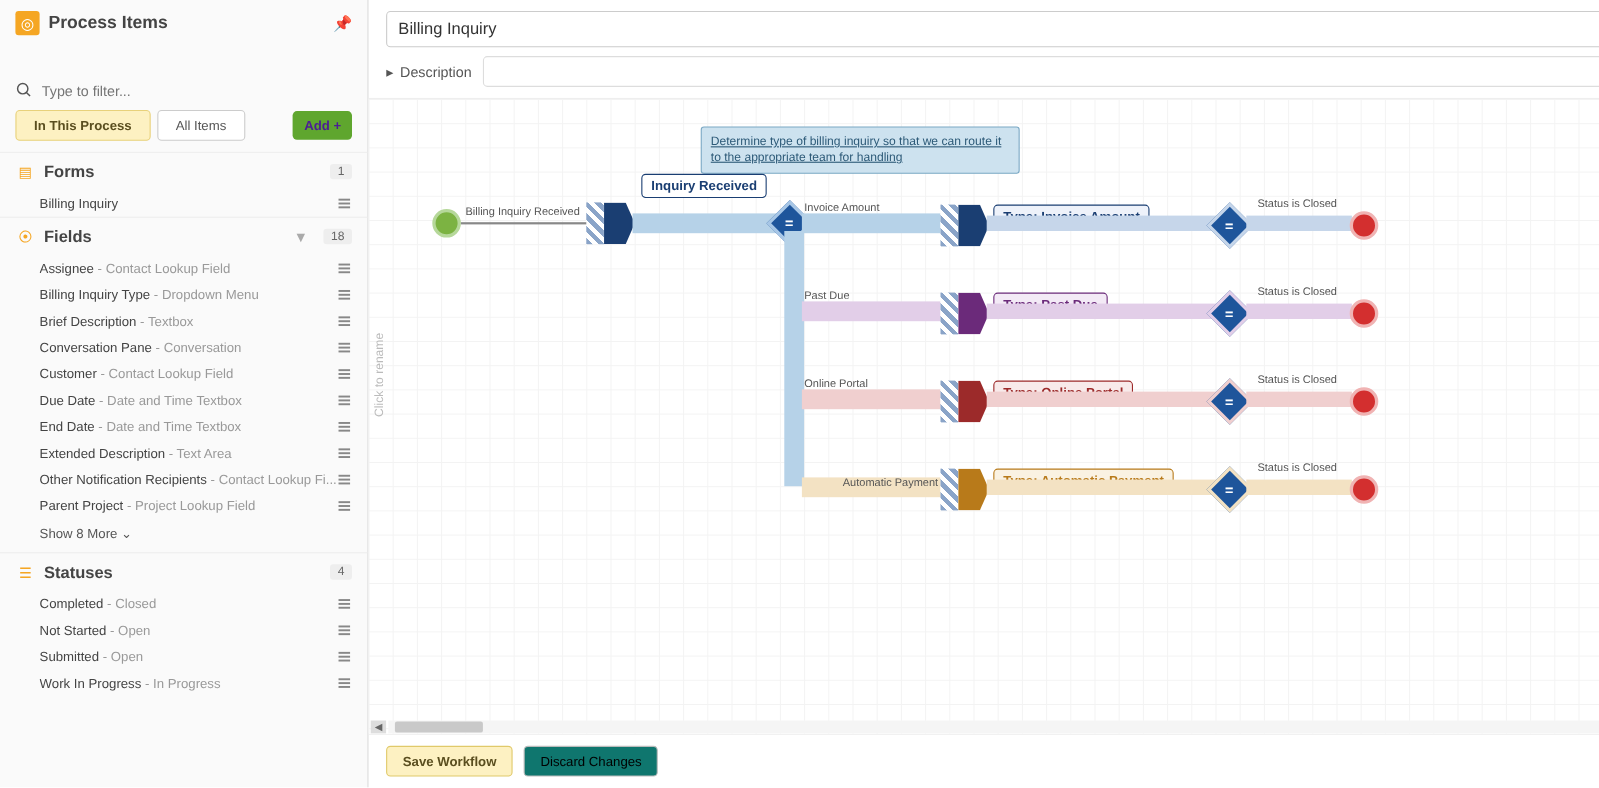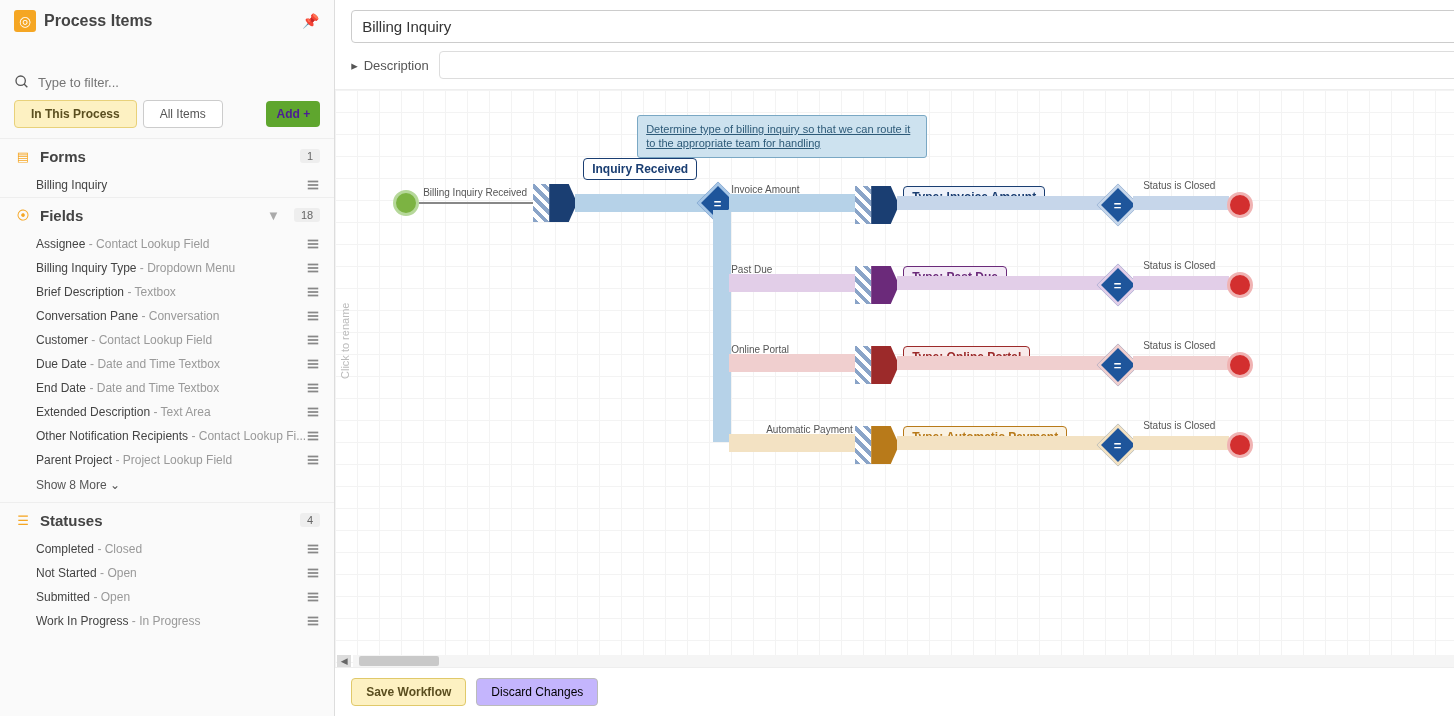--- a/index.html
+++ b/index.html
@@ -63,21 +63,21 @@
 }
 .section-flag.arrow { clip-path: polygon(0 0, 70% 0, 100% 50%, 70% 100%, 0 100%); }
 
 .scrollbar-h { position:absolute; bottom:0; left:18px; right:0; height:12px; background:#f5f5f5; }
 .scrollbar-h .arrow { position:absolute; width:14px; height:12px; background:#ddd; font-size:9px; display:flex; align-items:center; justify-content:center; color:#666; }
 .scrollbar-h .arrow.l { left:-16px; }
 .scrollbar-h .thumb { position:absolute; left:6px; top:1px; width:80px; height:10px; background:#c9c9c9; border-radius:2px; }
 
 
 .footer { display:flex; gap:10px; padding:10px 16px; border-top:1px solid #eee; }
-.btn { border:1px solid #bbb; background:#c4b5fd; padding:6px 14px; border-radius:4px; font-size:12px; cursor:pointer; }
+.btn { border:1px solid #bbb; background:#0f766e; padding:6px 14px; border-radius:4px; font-size:12px; cursor:pointer; }
 .btn.primary { background:#fdf1c2; border-color:#e0c96a; color:#5a4e1f; font-weight:600; }
 
 .path { position:absolute; background:#b6d2e8; }
 .path.thin { height:2px; }
 </style>
 </head>
 <body>
 
 <div class="app">
 
@@ -316,21 +316,21 @@
     <div class="label-box" style="left:568px; top:256px; border-color:#9c2a2a; color:#9c2a2a; background:#f8eaea;">Type: Online Portal</div>
     <div class="path" style="left:562px; top:266px; width:210px; height:14px; background:#f0cfcf;"></div>
     <div class="decision-node" style="left:768px; top:260px; border-color:#f0cfcf;">
               <span>=</span>
             </div>
     <div class="edge-label" style="left:808px; top:250px; width:60px;">Status is Closed</div>
     <div class="path" style="left:798px; top:266px; width:96px; height:14px; background:#f0cfcf;"></div>
     <div class="exit-node" style="left:892px; top:262px;"></div>
 
     <div class="path" style="left:394px; top:344px; width:126px; height:18px; background:#f3e2c3;"></div>
-    <div class="edge-label" style="left:396px; top:334px;padding-left:35px;">Automatic Payment</div>
+    <div class="edge-label" style="left:396px; top:344px;padding-left:35px;">Automatic Payment</div>
     <div class="section-flag end-s" style="left:520px; top:336px; width:16px; height:38px;"></div>
     <div class="section-flag arrow" style="left:536px; top:336px; width:28px; height:38px; background:#b87a1a;"></div>
     <div class="label-box" style="left:568px; top:336px; border-color:#b87a1a; color:#b87a1a; background:#faf2e2;">Type: Automatic Payment</div>
     <div class="path" style="left:562px; top:346px; width:210px; height:14px; background:#f3e2c3;"></div>
     <div class="decision-node" style="left:768px; top:340px; border-color:#f3e2c3;">
               <span>=</span>
             </div>
     <div class="edge-label" style="left:808px; top:330px; width:60px;">Status is Closed</div>
     <div class="path" style="left:798px; top:346px; width:96px; height:14px; background:#f3e2c3;"></div>
     <div class="exit-node" style="left:892px; top:342px;"></div>

